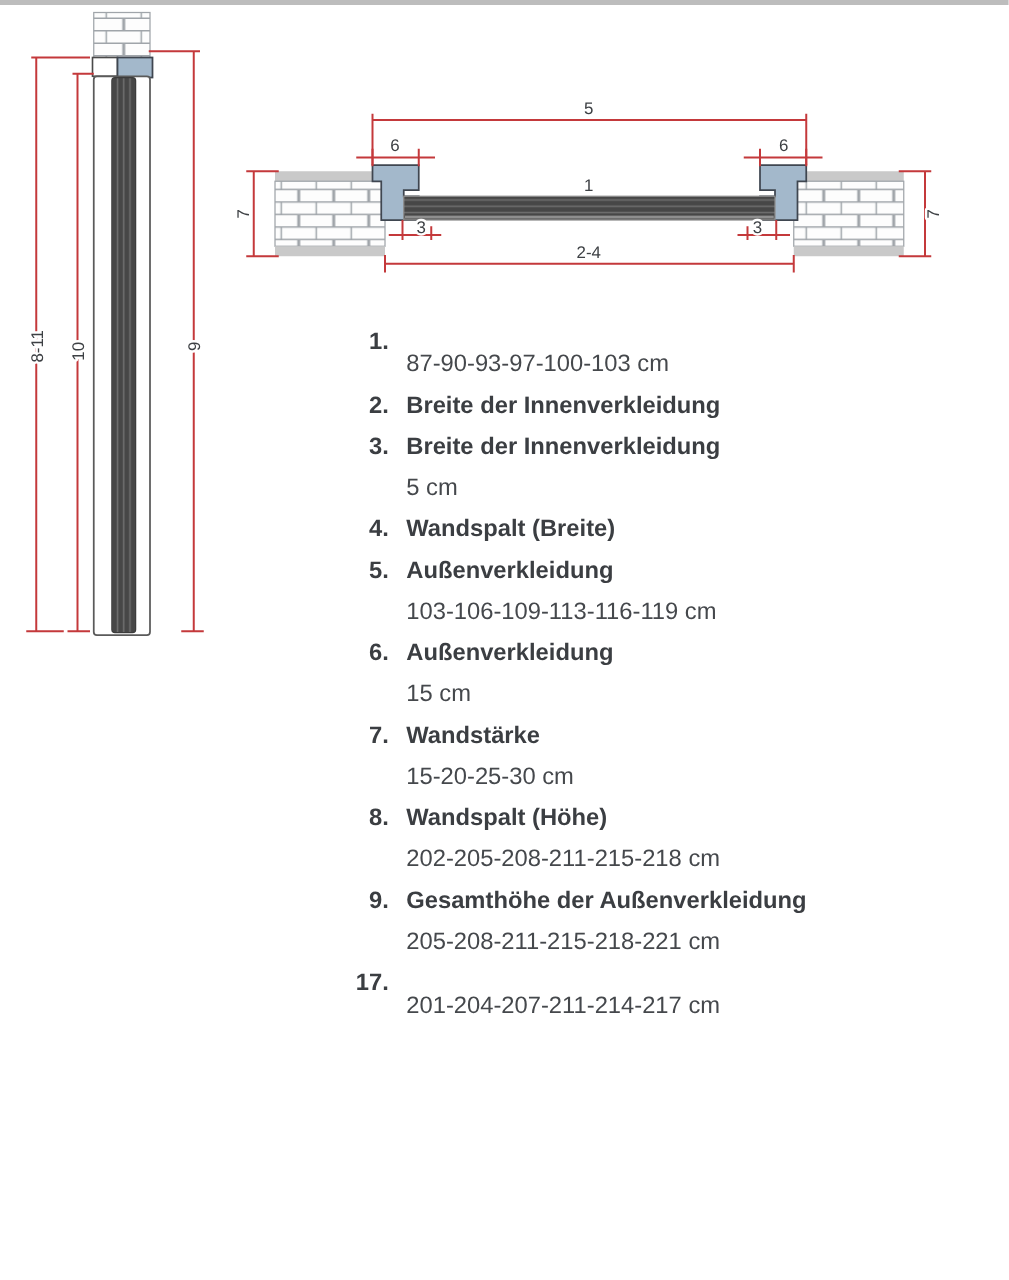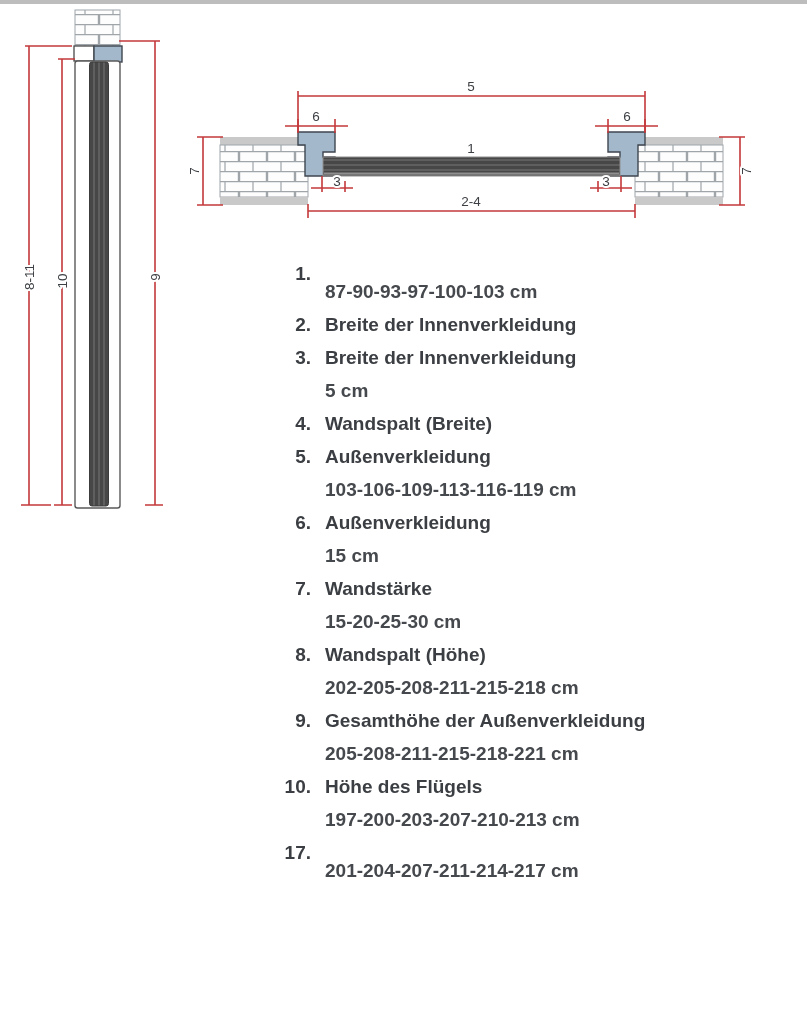--- a/index.html
+++ b/index.html
@@ -15,21 +15,21 @@
     position:absolute;left:283px;top:253px;width:505px;
     list-style:none;margin:0;padding:0;color:#3b3e42;
   }
   .legend li{display:flex;align-items:flex-start;margin:0;}
   .legend .num{
     flex:0 0 28px;text-align:right;font-weight:bold;
     font-size:19px;line-height:33px;margin-right:14px;
   }
   .legend .body{flex:1;}
   .legend .t{font-weight:bold;font-size:19px;line-height:33px;}
-  .legend .v{font-weight:bold;font-size:19px;line-height:33px;color:#45484c;margin-top:11px;}
+  .legend .v{font-weight:normal;font-size:19px;line-height:33px;color:#45484c;margin-top:11px;}
   .halo{paint-order:stroke;stroke:#ffffff;stroke-width:4px;stroke-linejoin:round;}
 </style>
 </head>
 <body>
 
 <div class="page">
 
   <svg class="diagram-vertical" width="150" height="520" viewBox="0 0 150 520">
     <defs>
       <pattern id="brickL" width="28" height="20" patternUnits="userSpaceOnUse">
@@ -158,24 +158,19 @@
       <span class="num">8.</span>
       <span class="body"><span class="t">Wandspalt (Höhe)</span><br>
       <span class="v">202-205-208-211-215-218 cm</span></span>
     </li>
     <li>
       <span class="num">9.</span>
       <span class="body"><span class="t">Gesamthöhe der Außenverkleidung</span><br>
       <span class="v">205-208-211-215-218-221 cm</span></span>
     </li>
     <li>
-      <span class="num">10.</span>
-      <span class="body"><span class="t">Höhe des Flügels</span><br>
-      <span class="v">197-200-203-207-210-213 cm</span></span>
-    </li>
-    <li>
       <span class="num">17.</span>
       <span class="body"><br>
       <span class="v">201-204-207-211-214-217 cm</span></span>
     </li>
   </ol>
 
 </div>
 
 </body></html>

